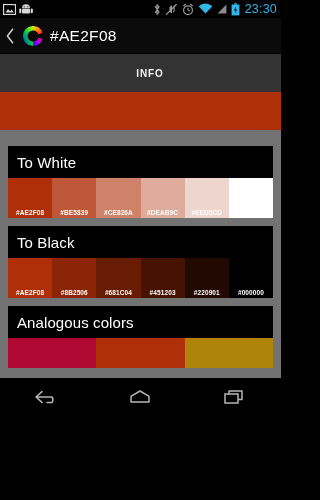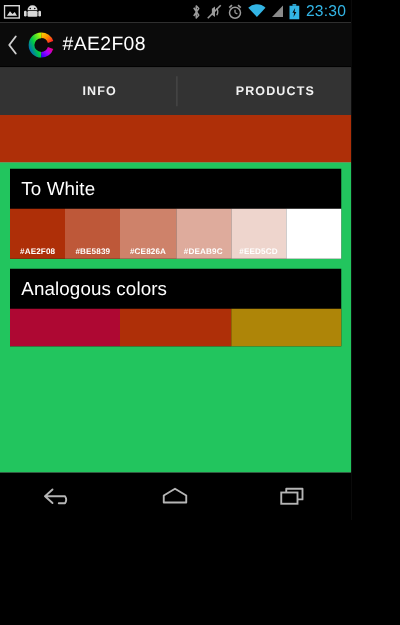--- a/index.html
+++ b/index.html
@@ -55,21 +55,21 @@
     content:""; position:absolute; left:3px; right:3px; bottom:0;
     height:4px; background:#b0b0b0;
   }
 
   
   .hero { height:38px; }
 
   
   .content {
     position:absolute; left:0; right:0; top:130px; bottom:38px;
-    background:#22c55e; padding:5px 8px 0 8px; overflow:hidden;
+    background:#737373; padding:16px 8px 0 8px; overflow:hidden;
   }
   .card { background:#000; margin-bottom:8px; }
   .card-title {
     color:#fff; font-size:15px; padding:8px 9px 7px 9px;
     letter-spacing:.1px;
   }
   .swatch-row { display:flex; height:40px; }
   .swatch {
     flex:1; position:relative; display:flex; align-items:flex-end;
     justify-content:center; padding-bottom:2px; cursor:pointer;
@@ -175,23 +175,20 @@
       <path d="M12 1 A11 11 0 0 1 22.5 8.6 L17.8 10.2 A6 6 0 0 0 12 6 Z" fill="url(#g2)"></path>
       <path d="M12 23 A11 11 0 0 0 22.5 15.4 L17.8 13.8 A6 6 0 0 1 12 18 Z" fill="url(#g3)"></path>
     </svg>
     <span class="ab-title">#AE2F08</span>
   </div>
 
   <div class="tabbar">
     <div class="tab">
       <span class="tab-label">INFO</span>
     </div>
-    <div class="tab">
-      <span class="tab-label">PRODUCTS</span>
-    </div>
   </div>
 
   <div class="hero" id="hero" style="background: rgb(174, 47, 8);"></div>
 
   <div class="content">
 
     <div class="card">
       <div class="card-title">To White</div>
       <div class="swatch-row">
         <div class="swatch" id="w0" style="background: rgb(174, 47, 8);">
@@ -208,20 +205,43 @@
           </div>
         <div class="swatch" id="w4" style="background: rgb(238, 213, 205);">
             <span class="swatch-label" style="color: rgb(255, 255, 255);">#EED5CD</span>
           </div>
         <div class="swatch" id="w5" style="background: rgb(255, 255, 255);">
             <span class="swatch-label" style="color: rgb(255, 255, 255);">#FFFFFF</span>
           </div>
       </div>
     </div>
 
+    <div class="card">
+      <div class="card-title">To Black</div>
+      <div class="swatch-row">
+        <div class="swatch" id="b0" style="background: rgb(174, 47, 8);">
+            <span class="swatch-label" style="color: rgb(255, 255, 255);">#AE2F08</span>
+          </div>
+        <div class="swatch" id="b1" style="background: rgb(139, 37, 6);">
+            <span class="swatch-label" style="color: rgb(255, 255, 255);">#8B2506</span>
+          </div>
+        <div class="swatch" id="b2" style="background: rgb(104, 28, 4);">
+            <span class="swatch-label" style="color: rgb(255, 255, 255);">#681C04</span>
+          </div>
+        <div class="swatch" id="b3" style="background: rgb(69, 18, 3);">
+            <span class="swatch-label" style="color: rgb(255, 255, 255);">#451203</span>
+          </div>
+        <div class="swatch" id="b4" style="background: rgb(34, 9, 1);">
+            <span class="swatch-label" style="color: rgb(255, 255, 255);">#220901</span>
+          </div>
+        <div class="swatch" id="b5" style="background: rgb(0, 0, 0);">
+            <span class="swatch-label" style="color: rgb(255, 255, 255);">#000000</span>
+          </div>
+      </div>
+    </div>
 
 
     <div class="card">
       <div class="card-title">Analogous colors</div>
       <div class="ana-row">
         <div class="ana-cell" id="a0" style="background: rgb(174, 8, 51);"></div>
         <div class="ana-cell" id="a1" style="background: rgb(174, 47, 8);"></div>
         <div class="ana-cell" id="a2" style="background: rgb(174, 133, 8);"></div>
       </div>
     </div>

